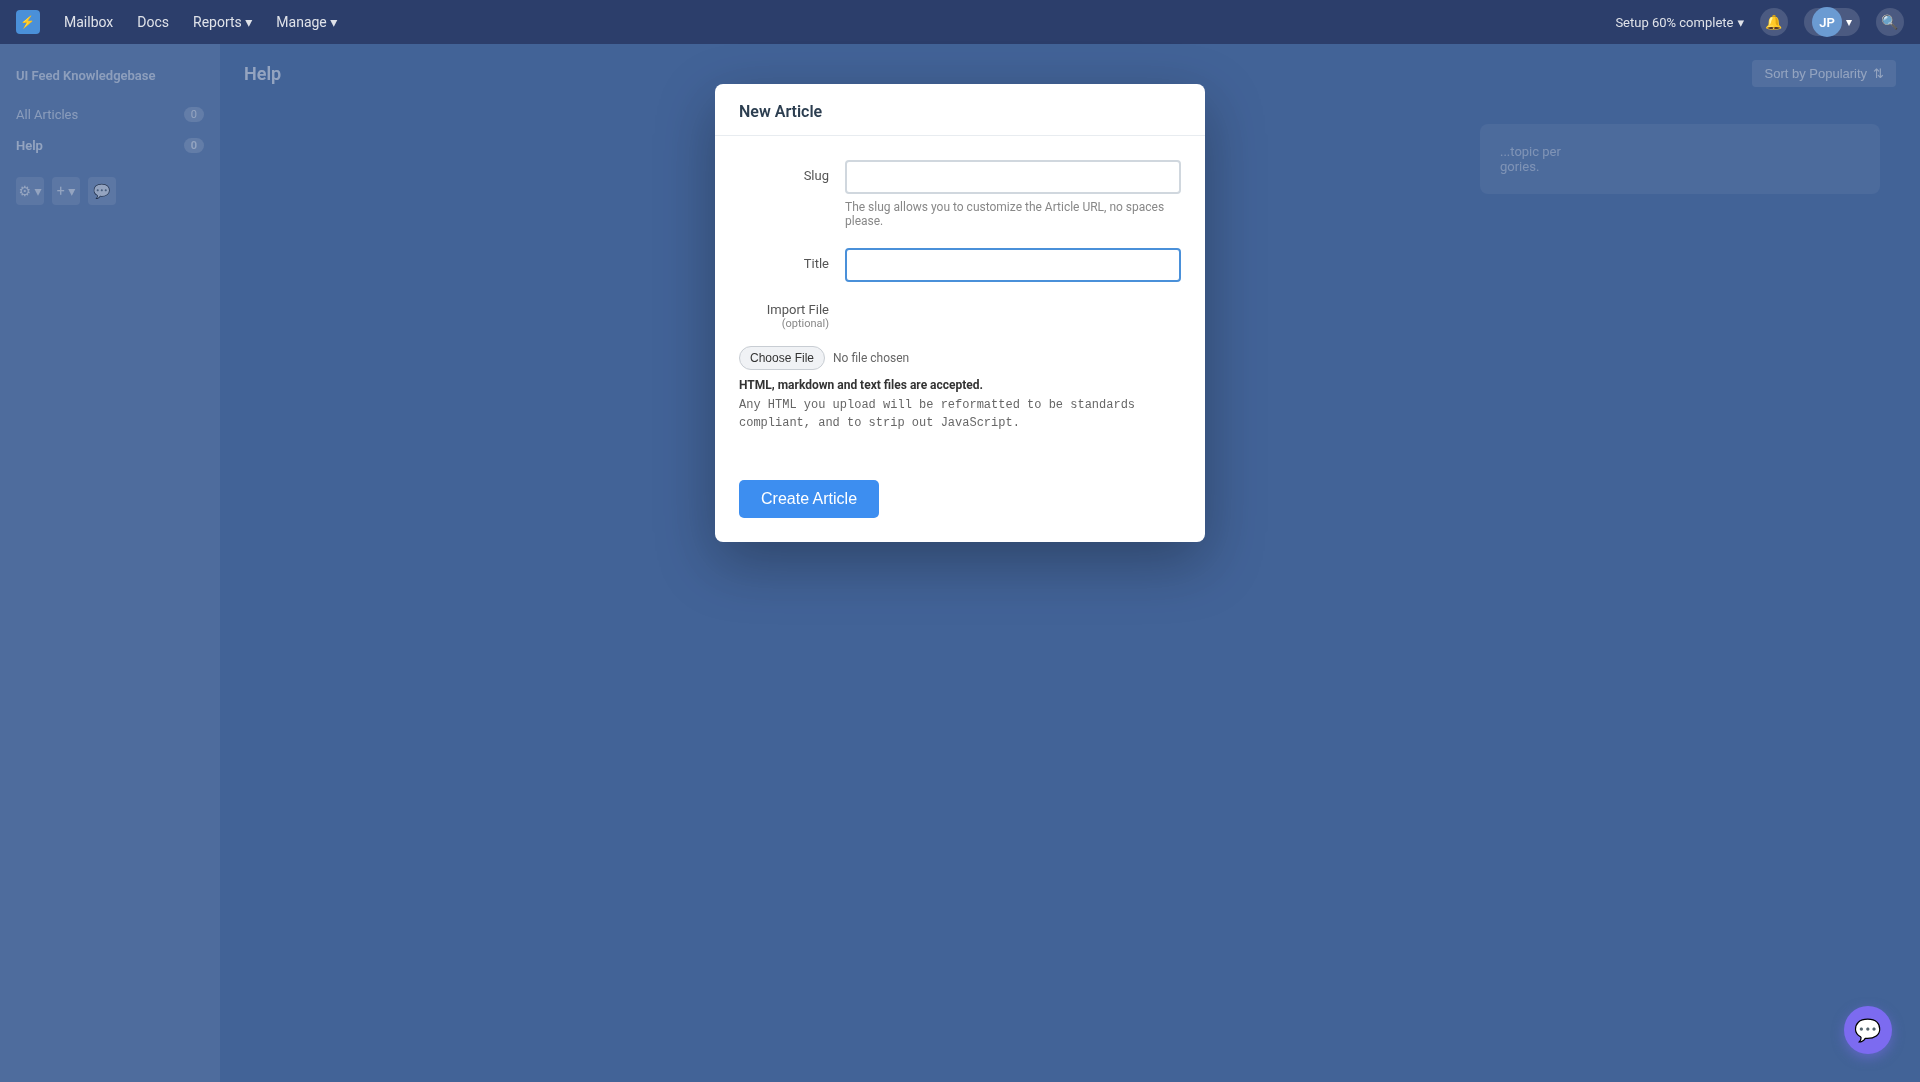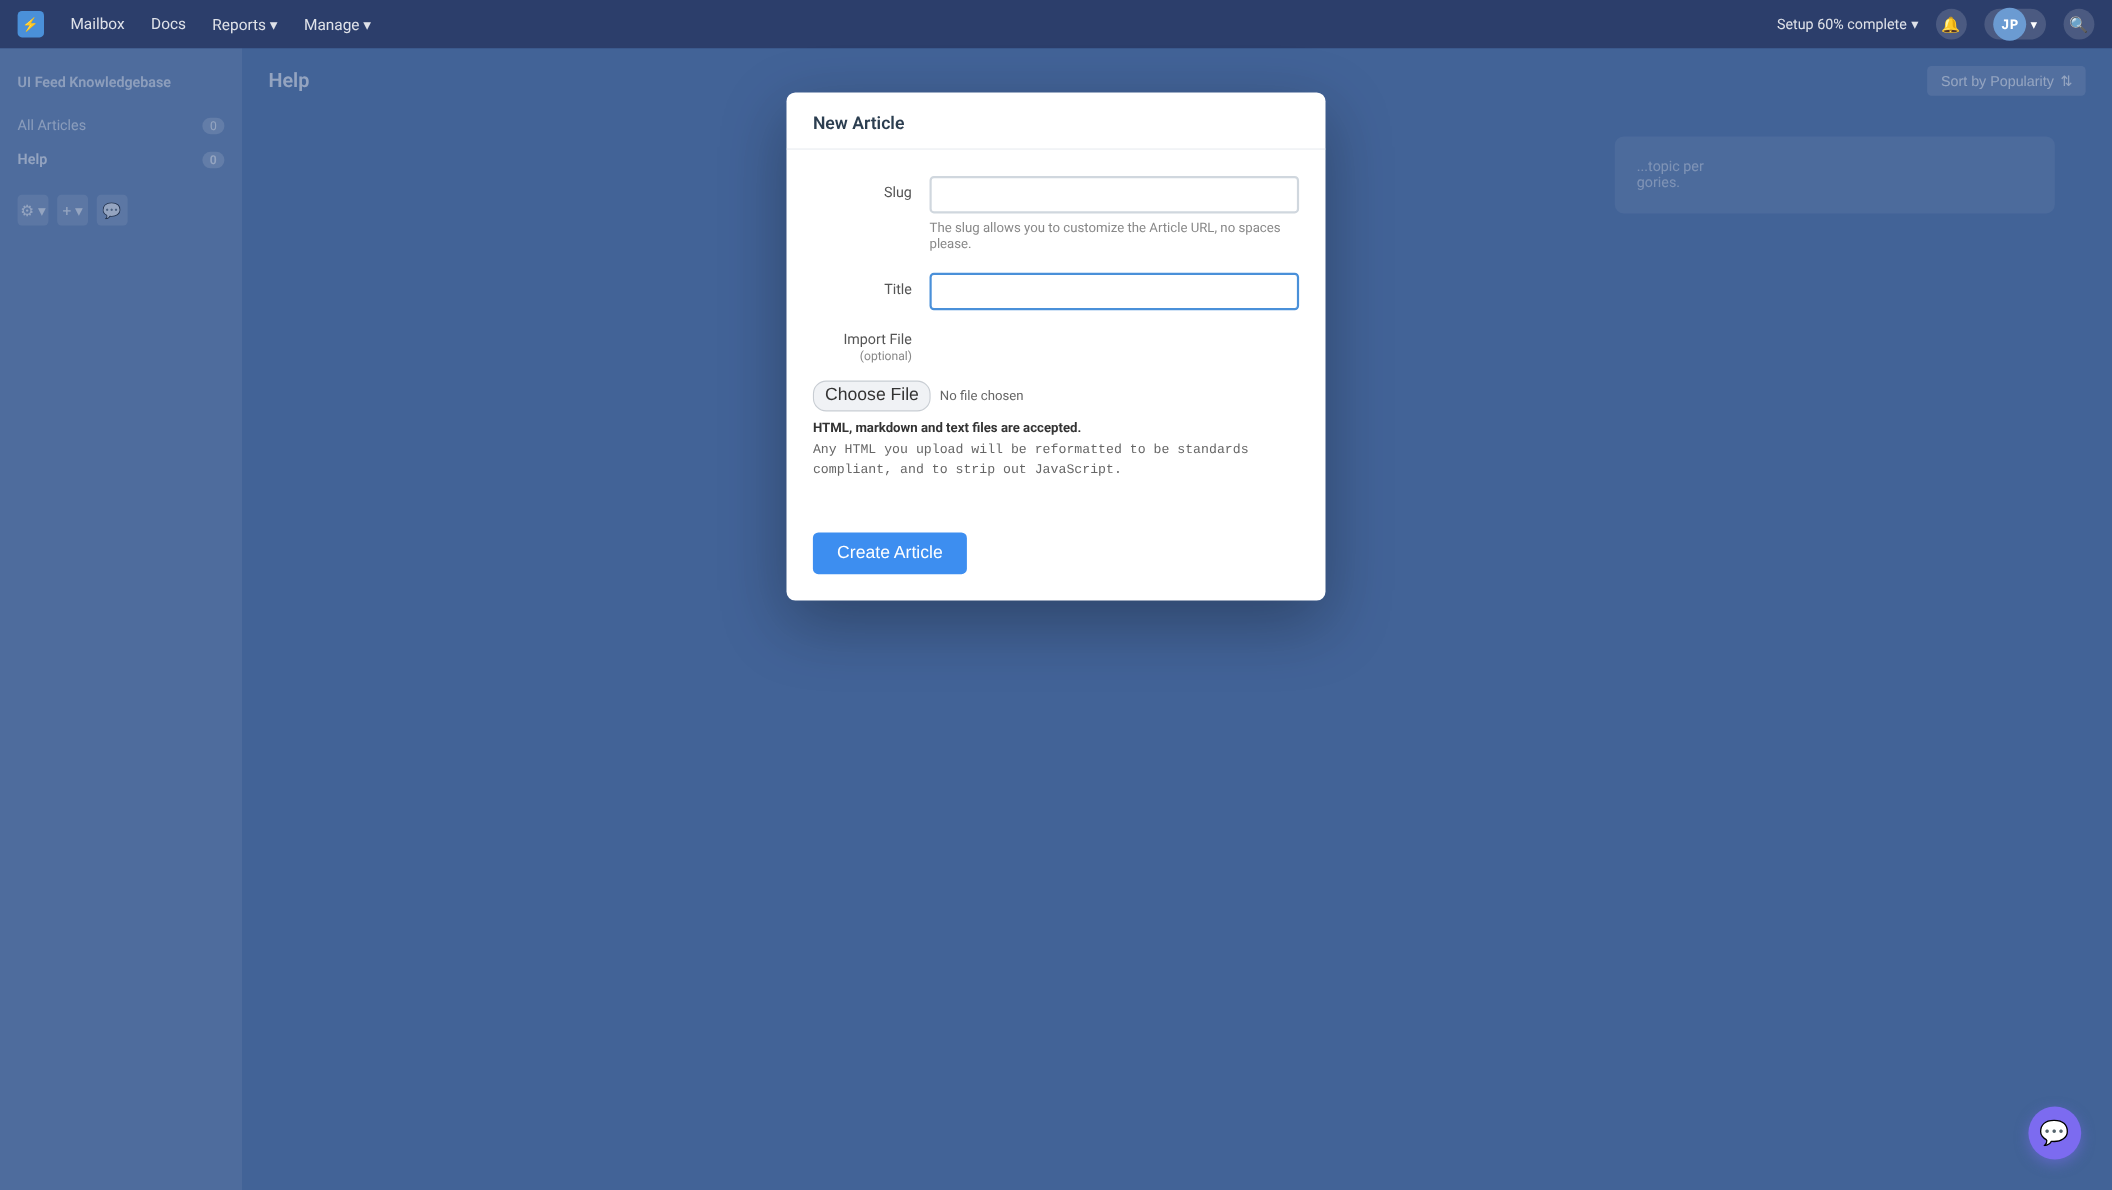--- a/index.html
+++ b/index.html
@@ -43,21 +43,21 @@
       border-radius: 50%;
       background: rgba(255,255,255,0.15);
       display: flex; align-items: center; justify-content: center;
       color: white; font-size: 14px; cursor: pointer;
     }
     .topnav-avatar {
       width: 30px; height: 30px;
       border-radius: 50%;
       background: #6b9bd2;
       display: flex; align-items: center; justify-content: center;
-      color: white; font-size: 13px; font-weight: 600; font-family: Liberation Mono, monospace;
+      color: white; font-size: 13px; font-weight: 600;
     }
 
     
     .page-bg {
       display: flex;
       height: calc(100% - 44px);
       position: relative;
     }
 
     
@@ -227,21 +227,21 @@
       display: flex;
       align-items: center;
       gap: 8px;
       margin-bottom: 8px;
     }
     .choose-file-btn {
       background: #f0f2f5;
       border: 1px solid #c8cdd3;
       border-radius: 12px;
       padding: 4px 10px;
-      font-size: 16px;
+      font-size: 12px;
       color: #333;
       cursor: pointer;
     }
     .no-file-text {
       font-size: 12px;
       color: #666;
     }
     .file-info-bold {
       font-size: 12px;
       font-weight: 700;
@@ -280,21 +280,21 @@
       color: white; font-size: 22px;
       cursor: pointer;
       z-index: 500;
       box-shadow: 0 4px 12px rgba(124, 107, 240, 0.5);
     }
 
     
     .bg-card {
       position: absolute;
       top: 80px;
-      right: 52px;
+      right: 40px;
       width: 400px;
       background: rgba(255,255,255,0.12);
       border-radius: 8px;
       padding: 20px;
       color: rgba(255,255,255,0.7);
       font-size: 13px;
     }
   </style>
 </head>
 <body>

